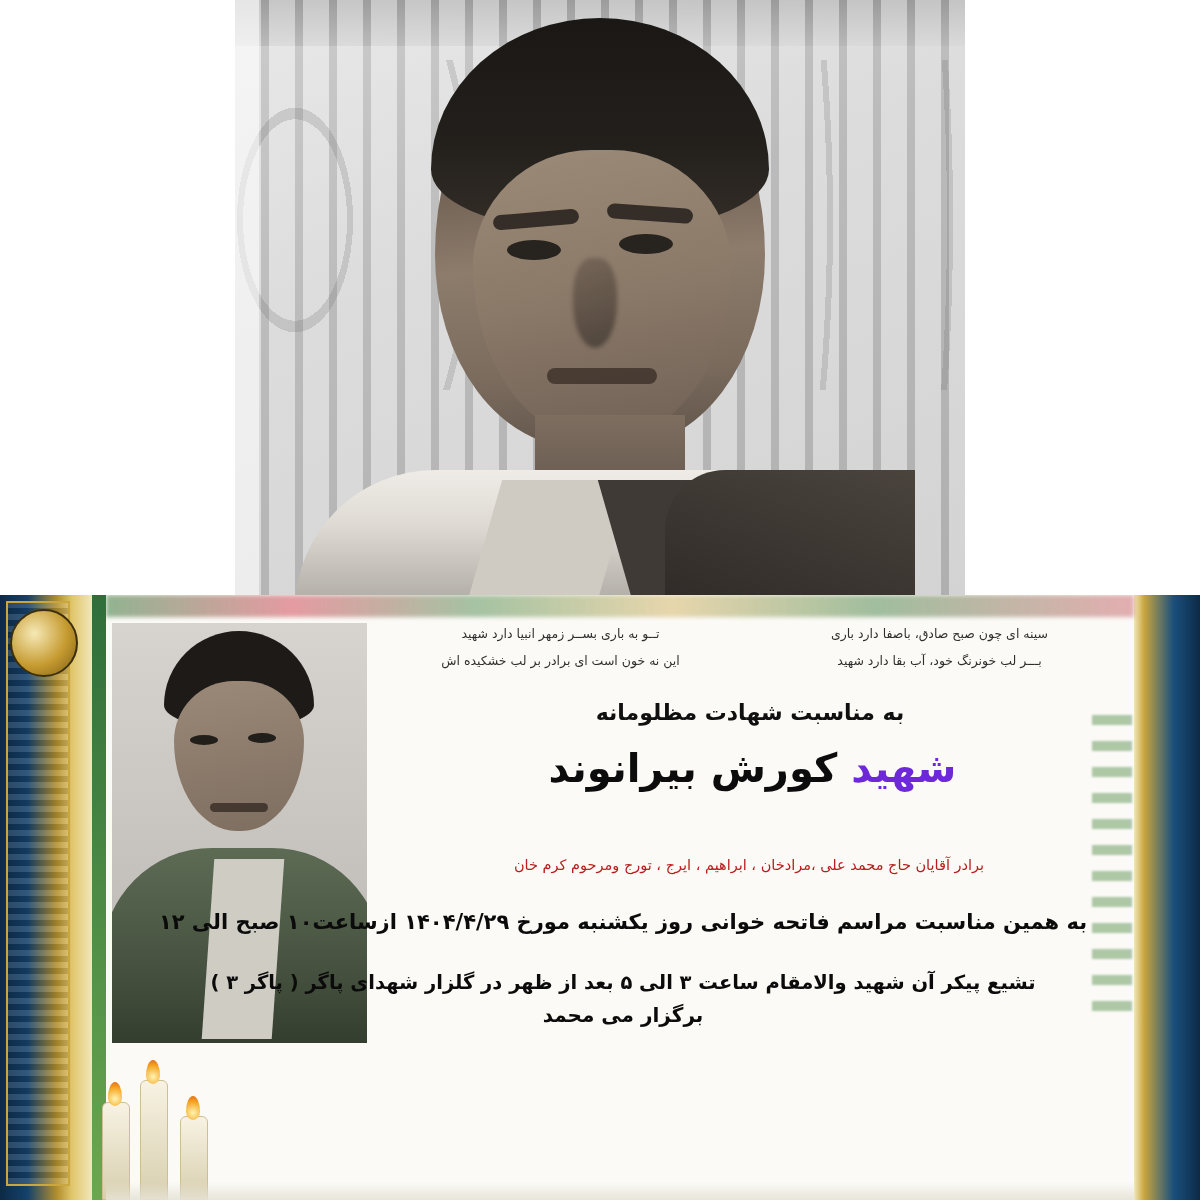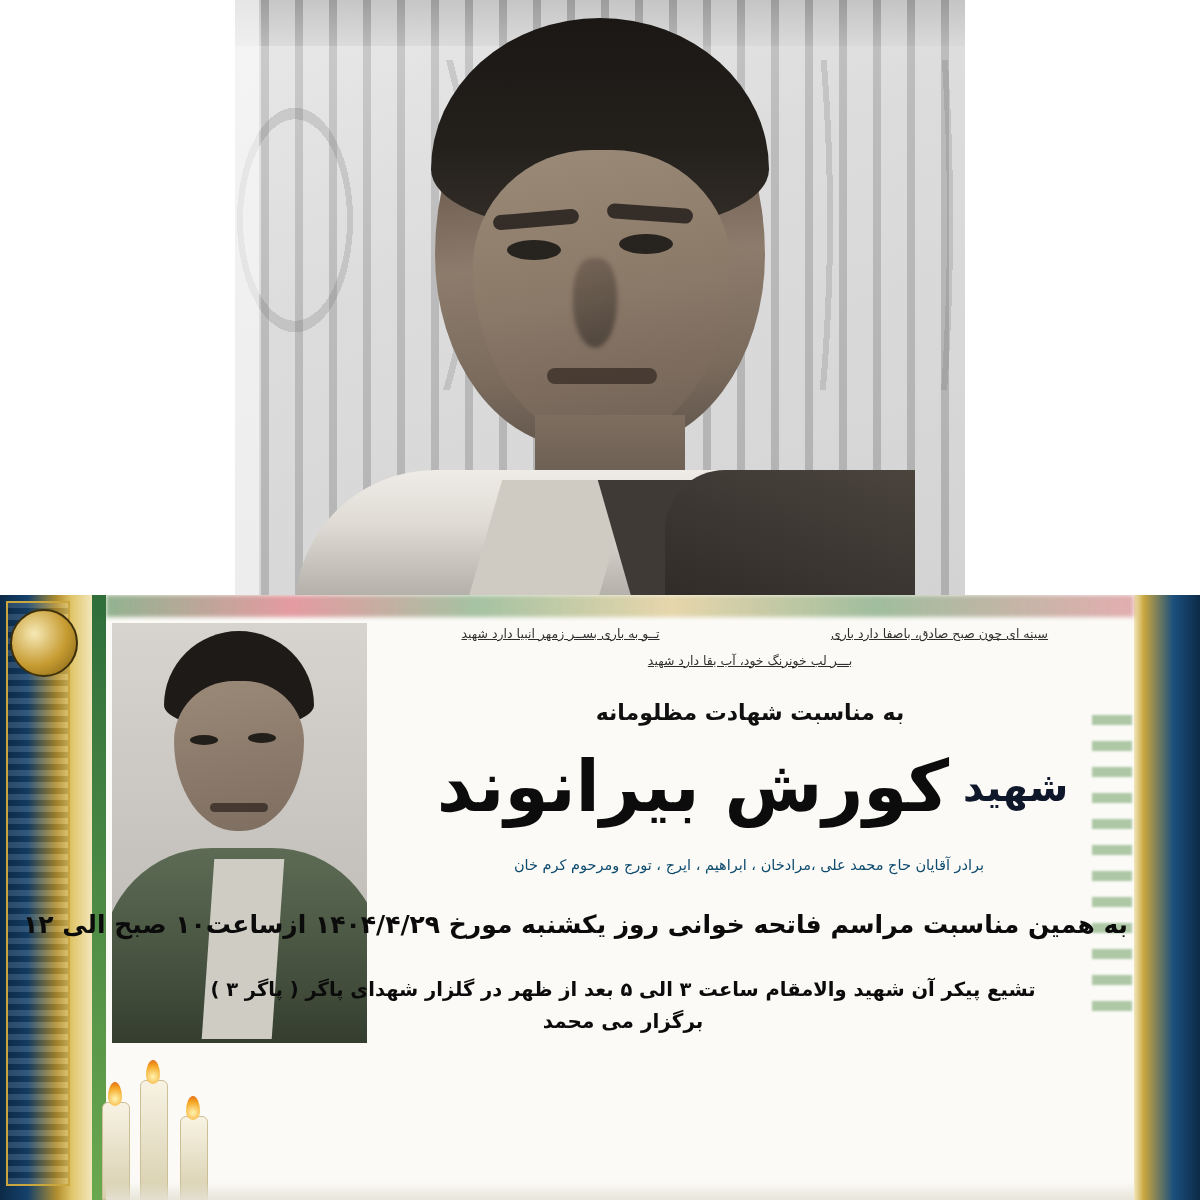--- a/index.html
+++ b/index.html
@@ -322,21 +322,21 @@
   .poster .couplet-row {
     display: flex;
     justify-content: space-between;
     gap: 18px;
     font-size: 12.5px;
     line-height: 1.5;
     opacity: .92;
     margin-bottom: 8px;
     white-space: nowrap;
   }
-  .poster .couplet-row span { flex: 1; text-decoration: underline; }
+  .poster .couplet-row span { flex: 1; }
 
   .poster .occasion {
     position: absolute;
     left: 380px;
     top: 105px;
     right: 80px;
     text-align: center;
     direction: rtl;
     font-size: 22px;
     font-weight: bold;
@@ -348,26 +348,26 @@
     left: 380px;
     top: 150px;
     right: 75px;
     text-align: center;
     direction: rtl;
     white-space: nowrap;
   }
   .poster .name-line .shahid {
     font-size: 40px;
     font-weight: bold;
-    color: #0f172a;
+    color: #6d28d9;
     margin-left: 14px;
     vertical-align: middle;
   }
   .poster .name-line .name {
-    font-size: 71px;
+    font-size: 40px;
     font-weight: bold;
     color: #0c0c0c;
     vertical-align: middle;
   }
 
   .poster .parent {
     position: absolute;
     left: 380px;
     top: 228px;
     right: 80px;
@@ -378,34 +378,34 @@
     color: #141414;
   }
   .poster .siblings {
     position: absolute;
     left: 370px;
     top: 262px;
     right: 72px;
     text-align: center;
     direction: rtl;
     font-size: 14.5px;
-    color: #0c4a6e;
+    color: #b91c1c;
   }
 
   .poster .details {
     position: absolute;
     left: 118px;
     top: 310px;
     right: 72px;
     direction: rtl;
     text-align: center;
     color: #0b0b0b;
   }
   .poster .details .line {
-    font-size: 25px;
+    font-size: 21px;
     font-weight: bold;
     line-height: 1.62;
     white-space: nowrap;
   }
   .poster .details .line.l3 { font-size: 19.5px; margin-top: 28px; }
   .poster .details .line.l4 { font-size: 20px; }
 
   
   .poster .candles {
     position: absolute;
@@ -503,20 +503,21 @@
       <div class="s-shirt"></div>
     </div>
 
     <div class="couplets">
       <div class="couplet-row">
         <span>سینه ای چون صبح صادق، باصفا دارد باری</span>
         <span>تــو به باری بســر زمهر انبیا دارد شهید</span>
       </div>
       <div class="couplet-row">
         <span>بـــر لب خونرنگ خود، آب بقا دارد شهید</span>
+        <span>این نه خون است ای برادر بر لب خشکیده اش</span>
       </div>
     </div>
 
     <div class="occasion">به مناسبت شهادت مظلومانه</div>
 
     <div class="name-line">
       <span class="shahid">شهید</span><span class="name">کورش بیرانوند</span>
     </div>
 
     <div class="siblings">برادر آقایان حاج محمد علی ،مرادخان ، ابراهیم ، ایرج ، تورج ومرحوم کرم خان</div>

